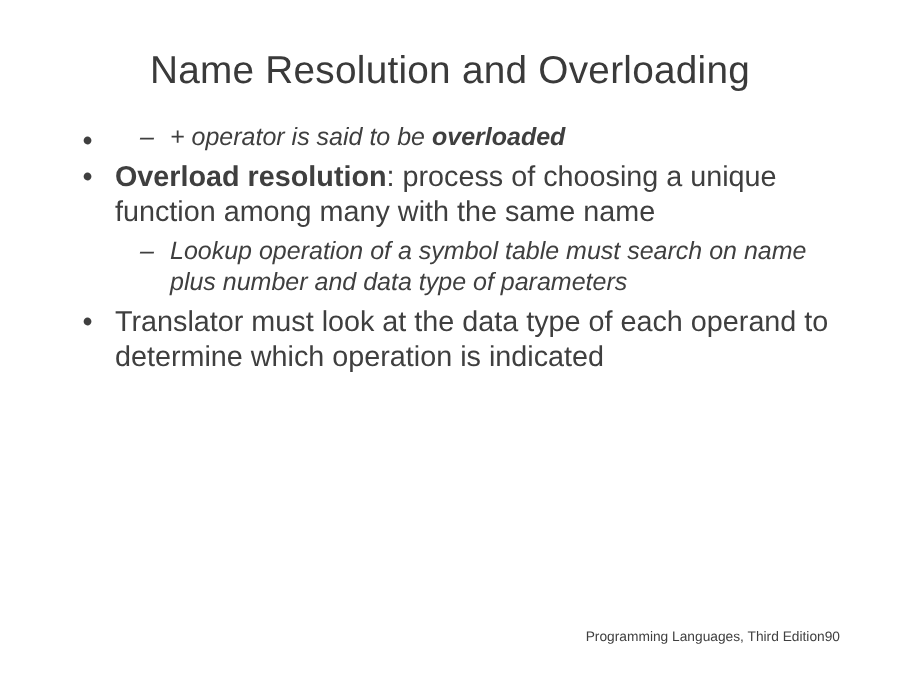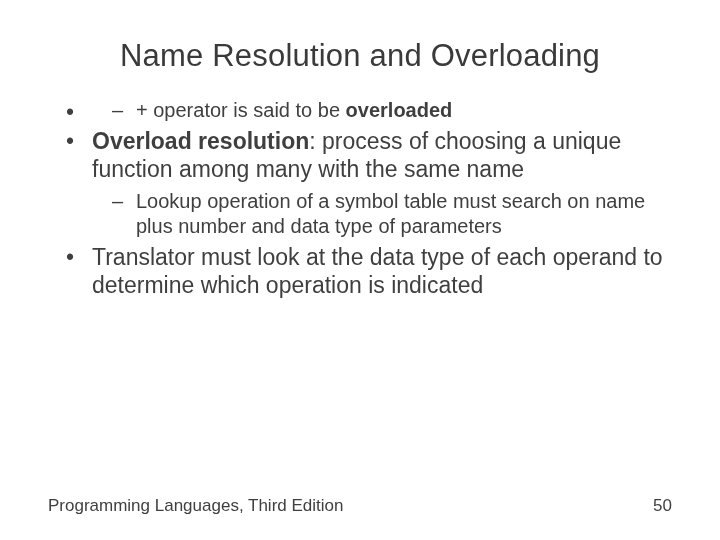--- a/index.html
+++ b/index.html
@@ -42,20 +42,21 @@
     left: -6px;
     top: 0;
     font-size: 23px;
     color: #3f3f3f;
   }
   ul.sub {
     list-style: none;
     padding-left: 26px;
     margin-top: 6px;
     margin-bottom: 2px;
+    font-style: italic;
   }
   ul.sub > li {
     position: relative;
     font-size: 20px;
     line-height: 1.25;
     color: #3f3f3f;
     padding-left: 18px;
   }
   ul.sub > li::before {
     content: "–";
@@ -65,22 +66,22 @@
     font-size: 20px;
     color: #3f3f3f;
   }
   .b { font-weight: 700; }
   .footer {
     position: absolute;
     bottom: 24px;
     left: 48px;
     right: 48px;
     display: flex;
-    justify-content: space-between;
-    font-size: 17px;
+    justify-content: flex-end;
+    font-size: 11px;
     color: #3f3f3f;
   }
 </style>
 </head>
 <body>
 
 <div class="slide">
   <h1 class="title">Name Resolution and Overloading</h1>
 
   <ul class="top">
@@ -99,15 +100,15 @@
         </li>
       </ul>
     </li>
     <li>
       <span>Translator must look at the data type of each operand to determine which operation is indicated</span>
     </li>
   </ul>
 
   <div class="footer">
     <span>Programming Languages, Third Edition</span>
-    <span>50</span>
+    <span>90</span>
   </div>
 </div>
 
 </body></html>

